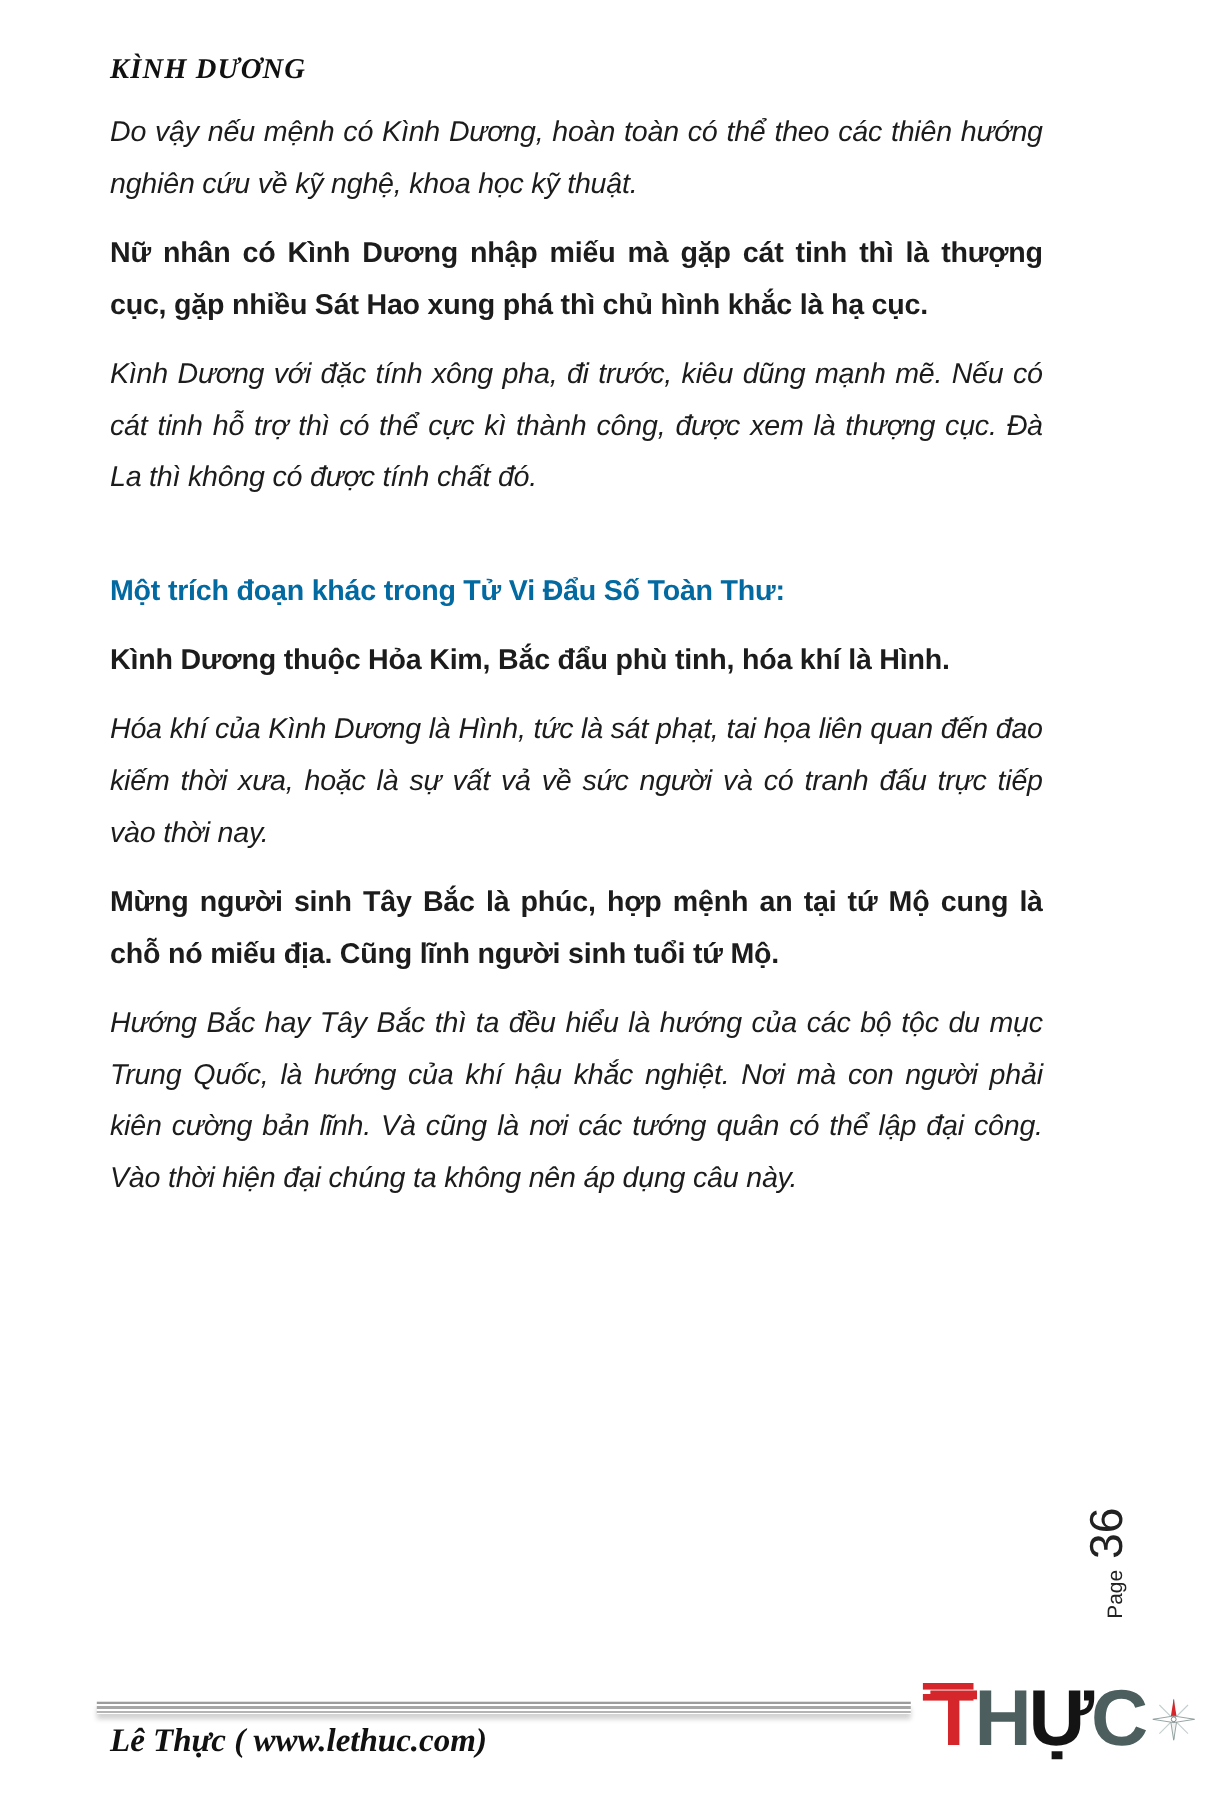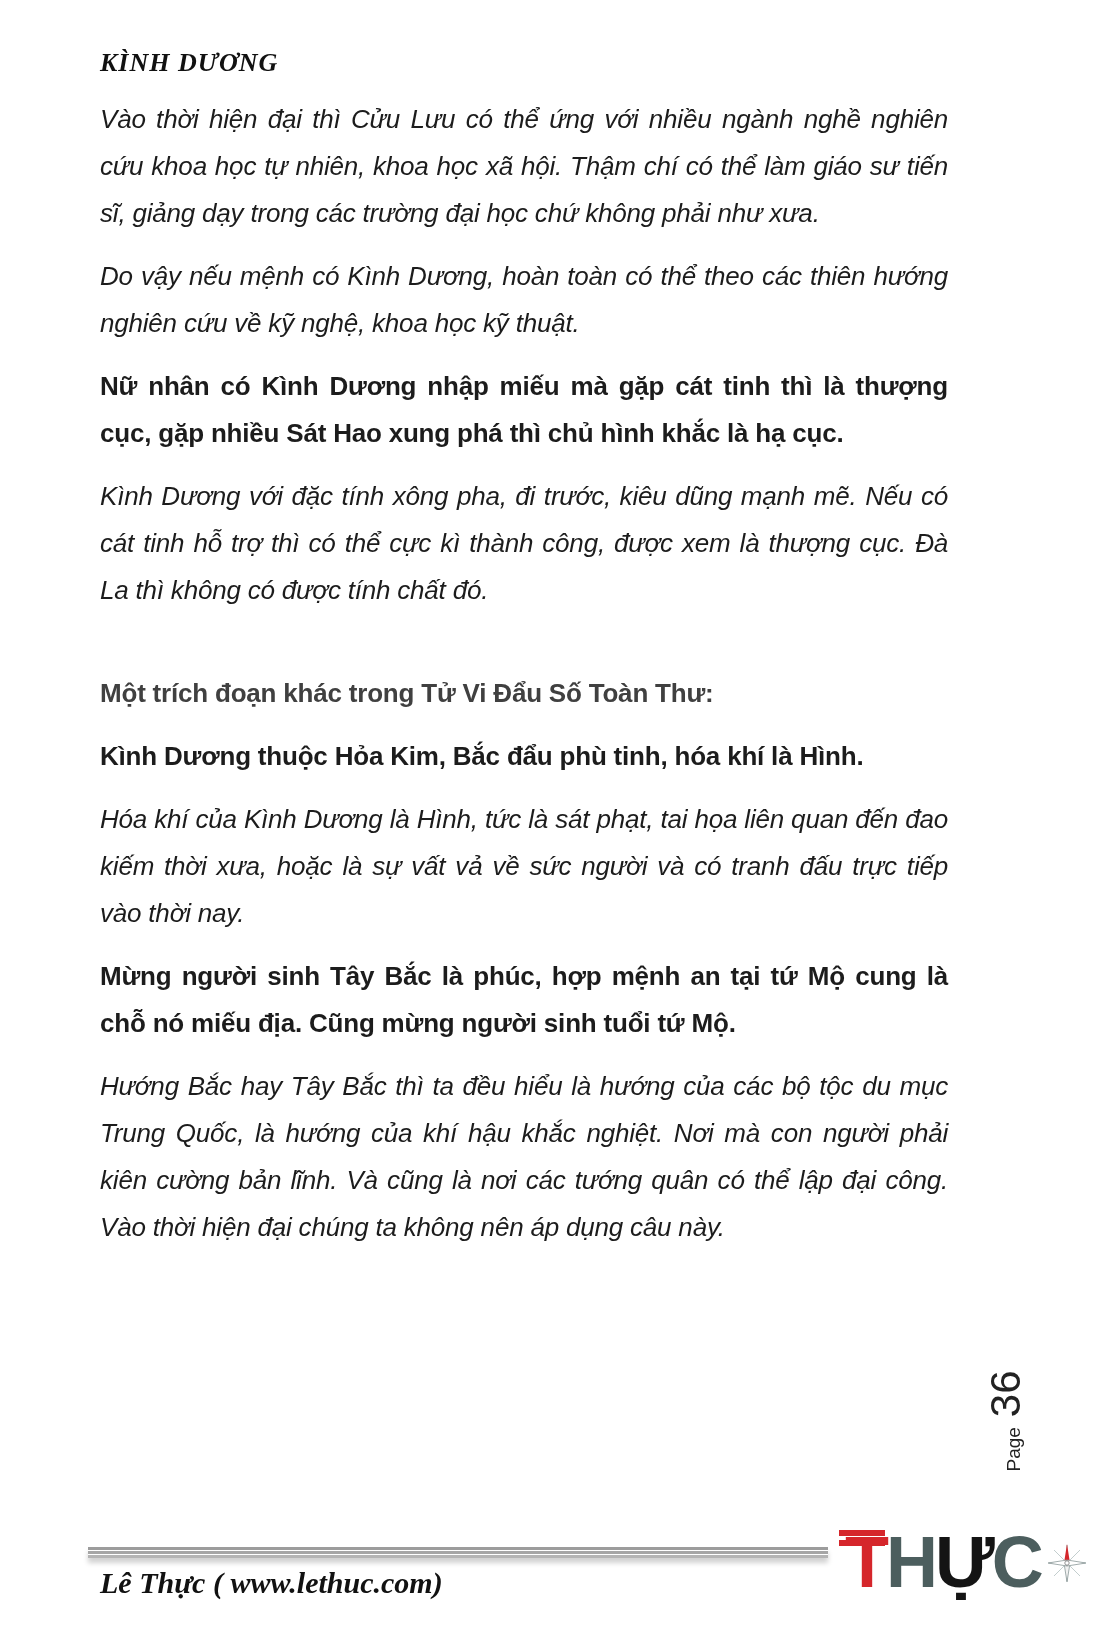--- a/index.html
+++ b/index.html
@@ -27,21 +27,21 @@
   .para{
     font-size:26px;
     line-height:47px;
     letter-spacing:-0.2px;
     text-align:justify;
     margin:0 0 16px 0;
   }
   .p-italic{ font-style:italic; }
   .p-bold{ font-weight:bold; }
   .p-red{
-    color:#404040;
+    color:#0369a1;
     font-weight:bold;
     margin-top:56px;
   }
   
   .page-num{
     position:absolute;
     left:928px; top:1395px;
     width:160px; height:52px;
     display:flex;
     align-items:baseline;
@@ -107,30 +107,29 @@
     right:2px; top:16px;
     width:42px; height:42px;
   }
 </style>
 </head>
 <body>
 
 <div class="content">
   <h1 class="doc-title">KÌNH DƯƠNG</h1>
 
-  <p class="para p-italic">Vào thời hiện đại thì Cửu Lưu có thể ứng với nhiều ngành nghề nghiên cứu khoa học tự nhiên, khoa học xã hội. Thậm chí có thể làm giáo sư tiến sĩ, giảng dạy trong các trường đại học chứ không phải như xưa.</p>
   <p class="para p-italic">Do vậy nếu mệnh có Kình Dương, hoàn toàn có thể theo các thiên hướng nghiên cứu về kỹ nghệ, khoa học kỹ thuật.</p>
   <p class="para p-bold">Nữ nhân có Kình Dương nhập miếu mà gặp cát tinh thì là thượng cục, gặp nhiều Sát Hao xung phá thì chủ hình khắc là hạ cục.</p>
   <p class="para p-italic">Kình Dương với đặc tính xông pha, đi trước, kiêu dũng mạnh mẽ. Nếu có cát tinh hỗ trợ thì có thể cực kì thành công, được xem là thượng cục. Đà La thì không có được tính chất đó.</p>
 
   <p class="para p-red">Một trích đoạn khác trong Tử Vi Đẩu Số Toàn Thư:</p>
 
   <p class="para p-bold">Kình Dương thuộc Hỏa Kim, Bắc đẩu phù tinh, hóa khí là Hình.</p>
   <p class="para p-italic">Hóa khí của Kình Dương là Hình, tức là sát phạt, tai họa liên quan đến đao kiếm thời xưa, hoặc là sự vất vả về sức người và có tranh đấu trực tiếp vào thời nay.</p>
-  <p class="para p-bold">Mừng người sinh Tây Bắc là phúc, hợp mệnh an tại tứ Mộ cung là chỗ nó miếu địa. Cũng mừng người sinh tuổi tứ Mộ.</p>
+  <p class="para p-bold">Mừng người sinh Tây Bắc là phúc, hợp mệnh an tại tứ Mộ cung là chỗ nó miếu địa. Cũng lĩnh người sinh tuổi tứ Mộ.</p>
   <p class="para p-italic">Hướng Bắc hay Tây Bắc thì ta đều hiểu là hướng của các bộ tộc du mục Trung Quốc, là hướng của khí hậu khắc nghiệt. Nơi mà con người phải kiên cường bản lĩnh. Và cũng là nơi các tướng quân có thể lập đại công. Vào thời hiện đại chúng ta không nên áp dụng câu này.</p>
 </div>
 
 <div class="page-num">
   <span class="pn-label">Page</span>
   <span class="pn-value">36</span>
 </div>
 
 <div class="footer-bar"></div>
 

